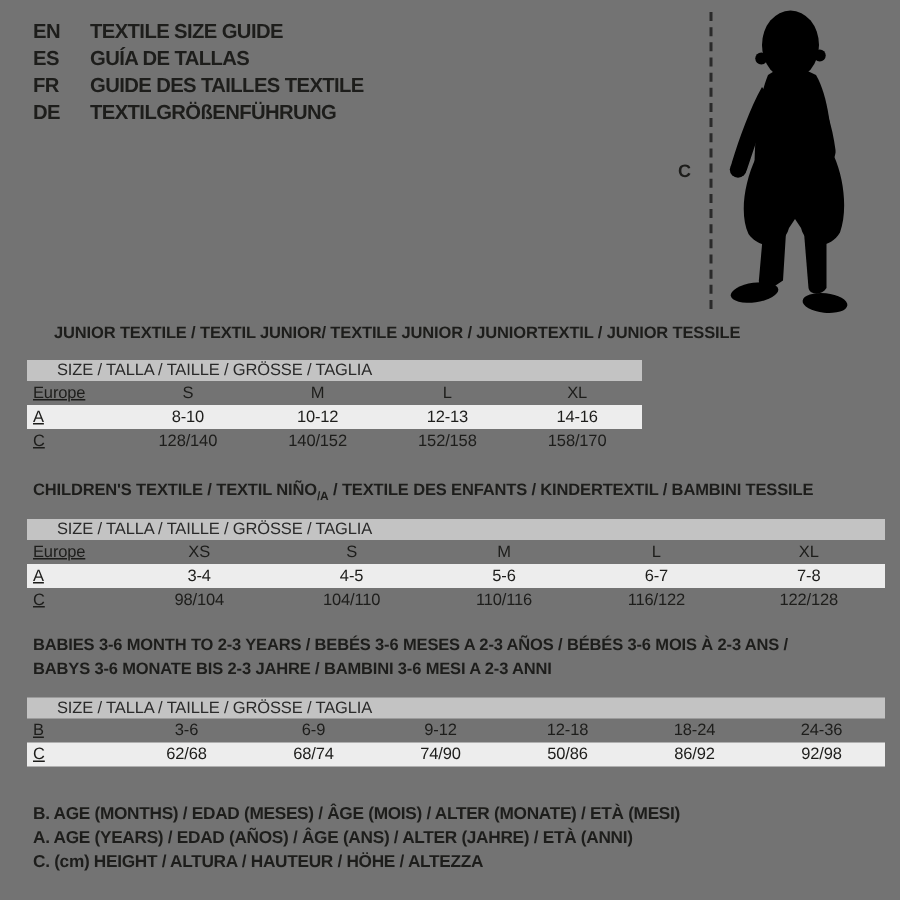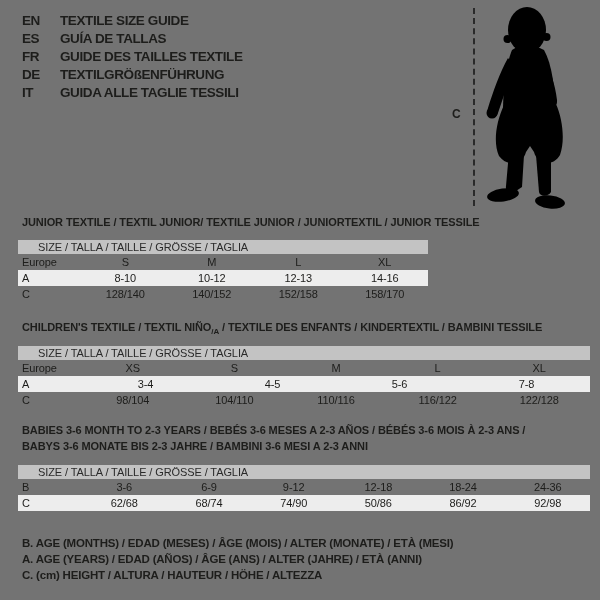--- a/index.html
+++ b/index.html
@@ -11,34 +11,34 @@
   
   .lang-list { position:absolute; left:22px; top:12px; }
   .lang-row { display:flex; font-weight:bold; font-size:13.5px; line-height:18px; letter-spacing:-0.4px; }
   .lang-code { width:38px; flex:0 0 38px; }
   
   .height-line { position:absolute; left:473px; top:8px; height:198px; width:0; border-left:2px dashed #2a2a2a; }
   .figure-label { position:absolute; left:452px; top:107px; font-weight:bold; font-size:12px; }
   .baby-svg { position:absolute; left:470px; top:0; width:130px; height:215px; }
   
   .section-title { position:absolute; left:22px; font-weight:bold; font-size:11px; letter-spacing:-0.1px; white-space:nowrap; }
-  .title-junior { top:216px; }
+  .title-junior { top:216px;margin-left:14px; }
   .title-children { top:321px; }
   .title-babies { top:422px; line-height:16px; }
   .sub { font-size:8px; vertical-align:sub; }
   
   .size-table { position:absolute; left:18px; font-size:11px; letter-spacing:-0.1px; }
   .junior-table { top:240px; width:410px; }
   .children-table { top:346px; width:572px; }
   .babies-table { top:465px; width:572px; }
   .thead-bar { height:14px; line-height:14px; background:#c3c3c3; padding-left:20px; font-size:11px; color:#2a2a2a; }
   .trow { display:flex; height:16px; line-height:16px; }
   .trow.stripe { background:#ededed; }
   .tc { flex:1; text-align:center; }
-  .tc.rowlabel { flex:0 0 60px; text-align:left; padding-left:4px; }
+  .tc.rowlabel { flex:0 0 60px; text-align:left; padding-left:4px;text-decoration:underline; }
   
   .notes { position:absolute; left:22px; top:535px; font-weight:bold; font-size:11.5px; line-height:16px; letter-spacing:-0.2px; }
 </style>
 </head>
 <body>
 
 <div class="page">
 
   <div class="lang-list">
     <div class="lang-row">
@@ -49,24 +49,20 @@
       <span class="lang-code">ES</span>
       <span>GUÍA DE TALLAS</span>
     </div>
     <div class="lang-row">
       <span class="lang-code">FR</span>
       <span>GUIDE DES TAILLES TEXTILE</span>
     </div>
     <div class="lang-row">
       <span class="lang-code">DE</span>
       <span>TEXTILGRÖßENFÜHRUNG</span>
-    </div>
-    <div class="lang-row">
-      <span class="lang-code">IT</span>
-      <span>GUIDA ALLE TAGLIE TESSILI</span>
     </div>
   </div>
 
   <div class="height-line"></div>
   <div class="figure-label">C</div>
   <svg class="baby-svg" viewBox="0 0 130 215" aria-hidden="true">
     <g fill="#000000">
       <ellipse cx="57" cy="30" rx="19" ry="23"></ellipse>
       <circle cx="37.5" cy="39" r="4"></circle>
       <circle cx="76.5" cy="37" r="4"></circle>
@@ -120,20 +116,21 @@
       <span class="tc">S</span>
       <span class="tc">M</span>
       <span class="tc">L</span>
       <span class="tc">XL</span>
     </div>
     <div class="trow stripe">
       <span class="tc rowlabel">A</span>
       <span class="tc">3-4</span>
       <span class="tc">4-5</span>
       <span class="tc">5-6</span>
+      <span class="tc">6-7</span>
       <span class="tc">7-8</span>
     </div>
     <div class="trow">
       <span class="tc rowlabel">C</span>
       <span class="tc">98/104</span>
       <span class="tc">104/110</span>
       <span class="tc">110/116</span>
       <span class="tc">116/122</span>
       <span class="tc">122/128</span>
     </div>

